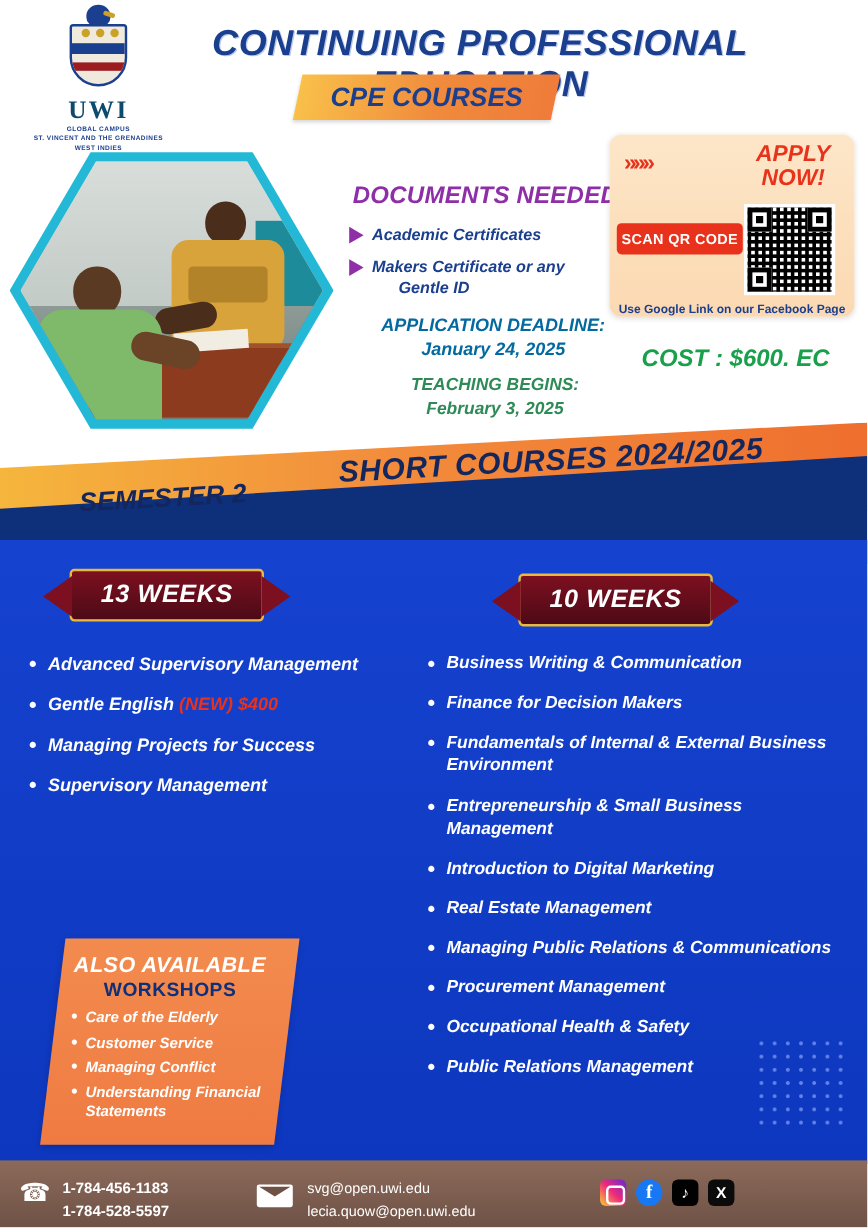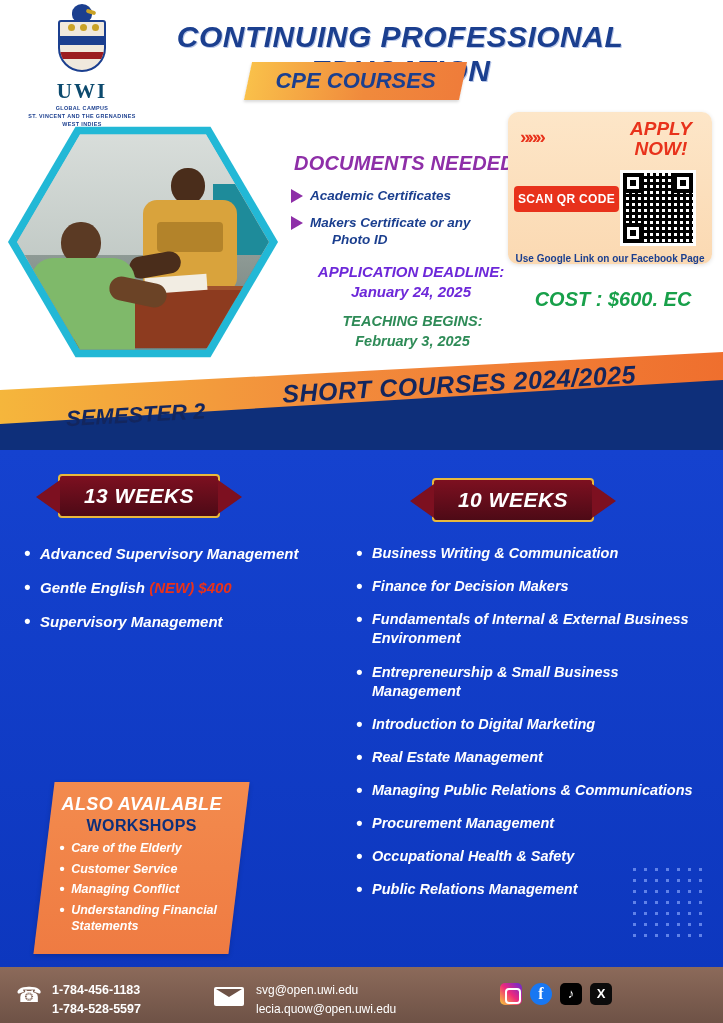--- a/index.html
+++ b/index.html
@@ -122,21 +122,21 @@
   .tri {
     position:absolute; width:0; height:0;
     border-top:7px solid transparent; border-bottom:7px solid transparent;
     border-left:12px solid #8e2fa8;
   }
   .tri-1 { left:291px; top:189px; }
   .tri-2 { left:291px; top:216px; }
 
   .deadline {
     position:absolute; left:296px; top:262px; width:230px; text-align:center;
-    font-style:italic; font-weight:bold; font-size:15px; color:#6d28d9; line-height:1.35;
+    font-style:italic; font-weight:bold; font-size:15px; color:#0369a1; line-height:1.35;
   }
   .teaching {
     position:absolute; left:300px; top:312px; width:225px; text-align:center;
     font-style:italic; font-weight:bold; font-size:14.5px; color:#2e8b57; line-height:1.35;
   }
 
   
   .apply-box {
     position:absolute; left:508px; top:112px; width:204px; height:152px;
     background: linear-gradient(180deg,#fde6c8 0%, #fbd9b2 100%);
@@ -354,21 +354,21 @@
         <div class="ph-p1-body"></div>
         <div class="ph-p1-arm"></div>
       </div>
     </div>
 
     <div class="docs-title">DOCUMENTS NEEDED</div>
     <div class="tri tri-1"></div>
     <div class="doc-item doc-1">Academic Certificates</div>
     <div class="tri tri-2"></div>
     <div class="doc-item doc-2">Makers Certificate or any</div>
-    <div class="doc-item doc-2b">Photo ID</div>
+    <div class="doc-item doc-2b">Gentle ID</div>
 
     <div class="deadline">
       <div>APPLICATION DEADLINE:</div>
       <div>January 24, 2025</div>
     </div>
 
     <div class="teaching">
       <div>TEACHING BEGINS:</div>
       <div>February 3, 2025</div>
     </div>
@@ -405,20 +405,21 @@
   <div class="blue-area">
     <div class="dots"></div>
   </div>
 
   <div class="ribbon ribbon-13">13 WEEKS</div>
   <div class="ribbon ribbon-10">10 WEEKS</div>
 
   <ul class="courses col-left">
     <li><span>Advanced Supervisory Management</span></li>
     <li><span>Gentle English </span><span class="new-tag">(NEW) $400</span></li>
+    <li><span>Managing Projects for Success</span></li>
     <li><span>Supervisory Management</span></li>
   </ul>
 
   <ul class="courses col-right">
     <li><span>Business Writing &amp; Communication</span></li>
     <li><span>Finance for Decision Makers</span></li>
     <li><span>Fundamentals of Internal &amp; External Business Environment</span></li>
     <li><span>Entrepreneurship &amp; Small Business Management</span></li>
     <li><span>Introduction to Digital Marketing</span></li>
     <li><span>Real Estate Management</span></li>

